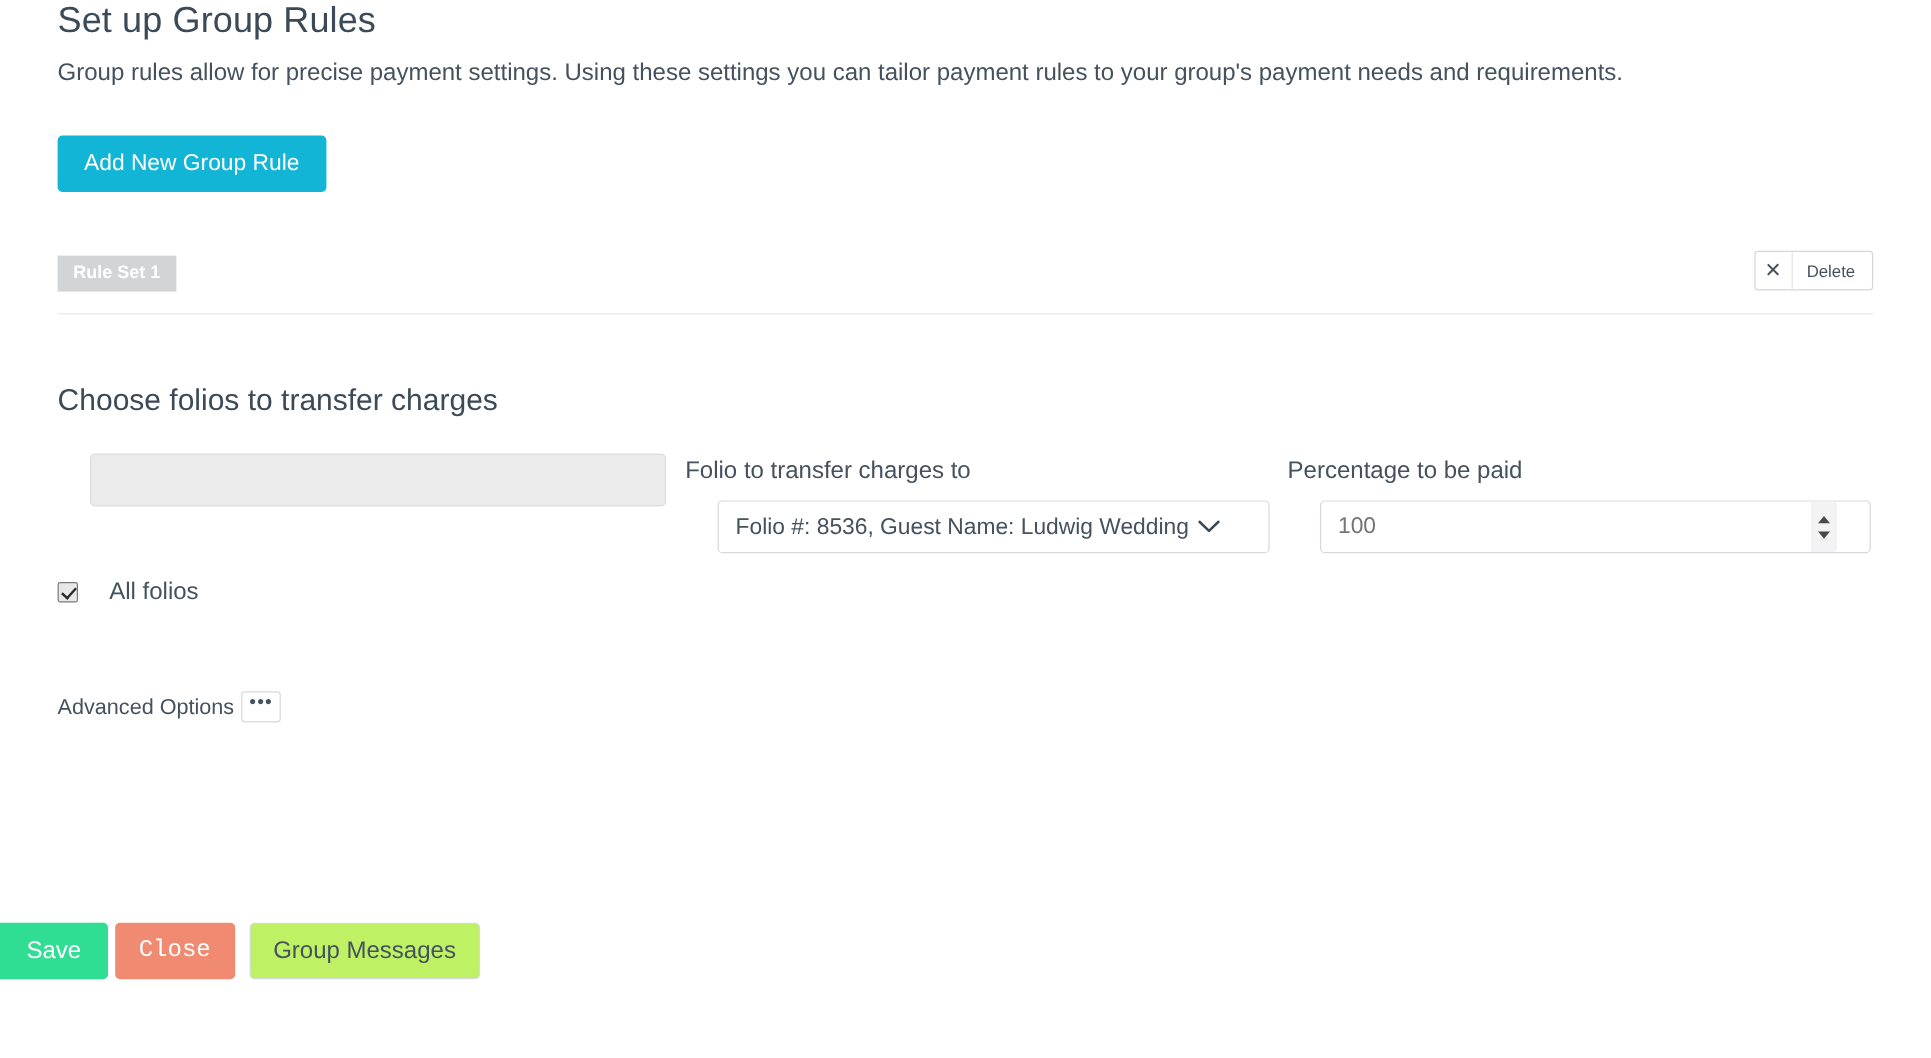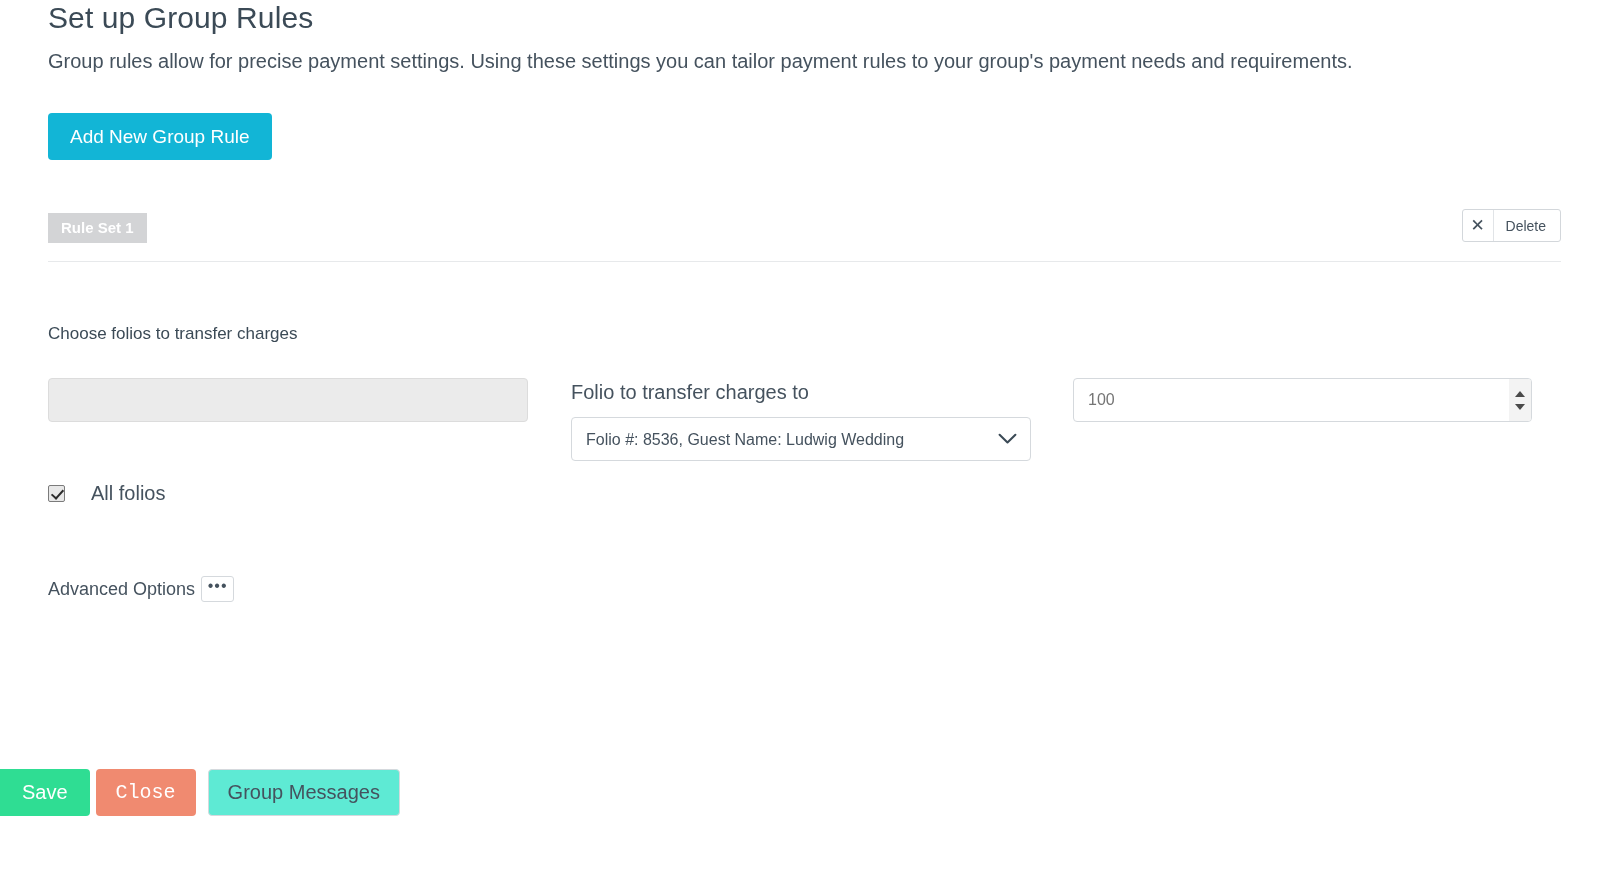--- a/index.html
+++ b/index.html
@@ -121,21 +121,21 @@
     top: 51px;
     height: 1px;
     background: #e7e9eb;
   }
 
   
   .section-title {
     position: absolute;
     left: 48px;
     top: 317px;
-    font-size: 17px;
+    font-size: 25px;
     font-weight: 400;
     color: #3b4a56;
     line-height: 34px;
     white-space: nowrap;
   }
 
   .form-row { position: absolute; left: 0; top: 378px; width: 1609px; }
 
   .field { position: absolute; top: 0; }
   .field-from { left: 48px; width: 480px; }
@@ -152,24 +152,25 @@
   }
 
   .input-base {
     display: block;
     width: 100%;
     height: 44px;
     border: 1px solid #d5d9dd;
     border-radius: 4px;
     background: #ffffff;
     font-family: "Liberation Sans", sans-serif;
-    font-size: 16px;
+    font-size: 19px;
     color: #45525e;
     padding: 0 14px;
     outline: none;
+    margin-left: 27px;
   }
   .input-disabled {
     background: #ebebeb;
     border-color: #dcdcdc;
     cursor: not-allowed;
   }
   .select-wrap { position: relative; width: 100%; }
   select.input-base {
     -webkit-appearance: none;
     -moz-appearance: none;
@@ -286,21 +287,21 @@
     font-size: 20px;
     height: 47px;
     padding: 0 20px;
     cursor: pointer;
     color: #ffffff;
     white-space: nowrap;
   }
   .btn-save  { background: #2fdd93; border-radius: 0 4px 4px 0; padding: 0 22px; }
   .btn-close { background: #f08a70; font-family: Liberation Mono, monospace; }
   .btn-ghost {
-    background: #5eead4;
+    background: #bef264;
     color: #45525e;
     border: 1px solid #d5d9dd;
     margin-left: 6px;
     padding: 0 19px;
   }
 
   
   .popover {
     position: absolute;
     left: 575px;
@@ -374,20 +375,21 @@
         </select>
         <span class="chev">
           <svg width="19" height="12" viewBox="0 0 19 12" aria-hidden="true">
             <path d="M1.6 1.8 L9.5 9.4 L17.4 1.8" fill="none" stroke="#3b4a56" stroke-width="2.1" stroke-linecap="round" stroke-linejoin="round"></path>
           </svg>
         </span>
       </div>
     </div>
 
     <div class="field field-pct">
+      <label class="field-label">Percentage to be paid</label>
       <div class="num-wrap">
         <input class="input-base num-input" type="text" placeholder="100" style="">
         <span class="spinner">
           <span class="spin-up"></span>
           <span class="spin-down"></span>
         </span>
       </div>
     </div>
 
   </div>

